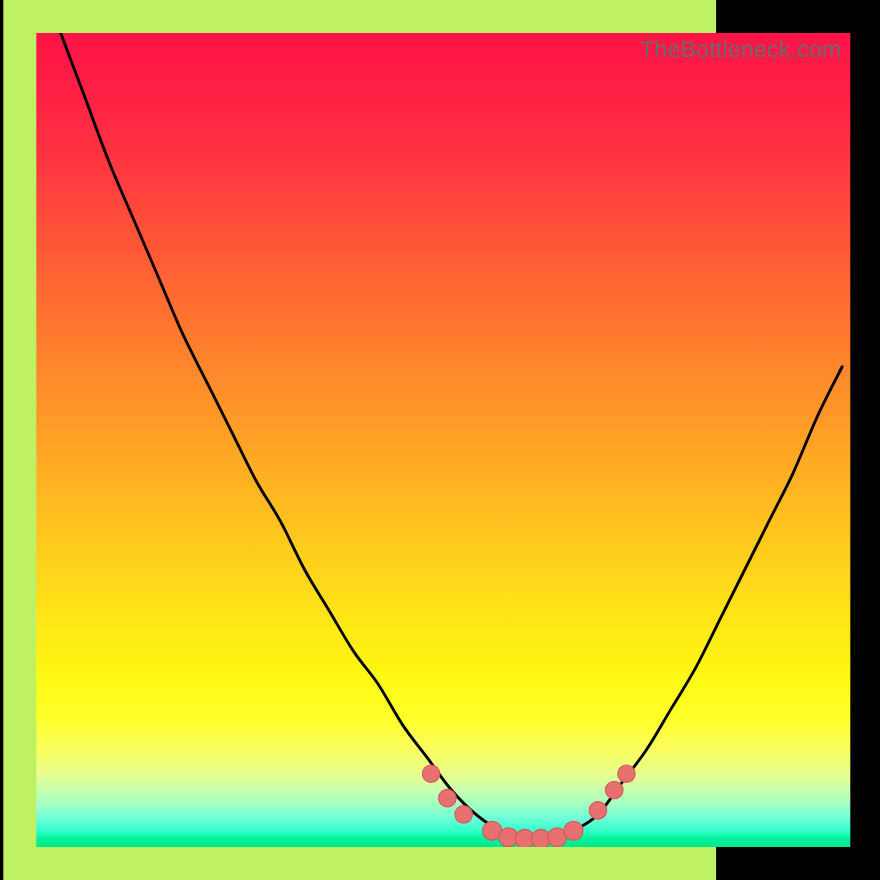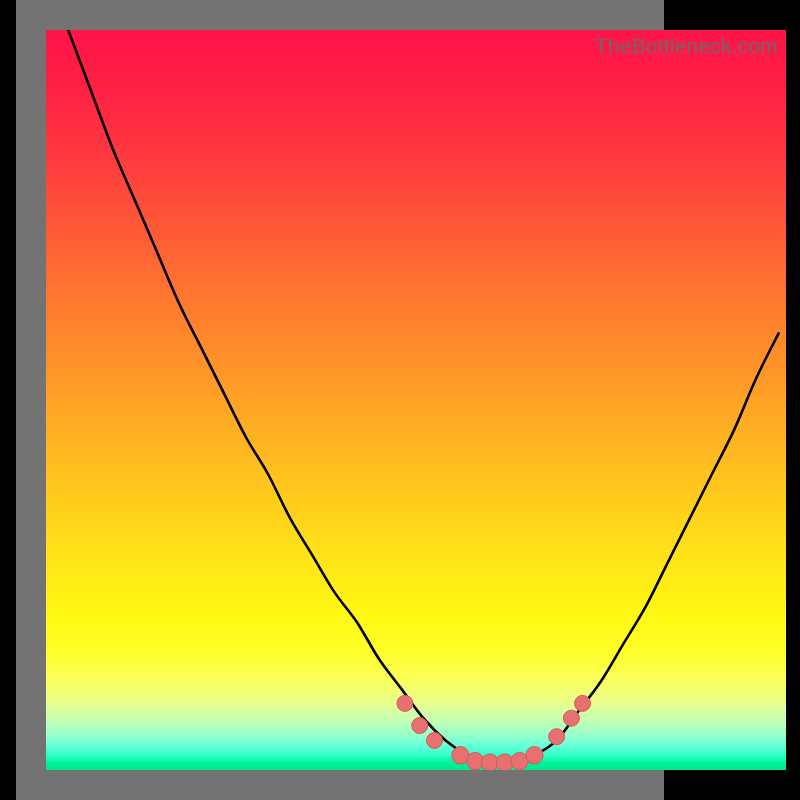--- a/index.html
+++ b/index.html
@@ -6,25 +6,25 @@
     margin: 0;
     padding: 0;
     width: 800px;
     height: 800px;
     overflow: hidden;
     background: #000;
     font-family: Arial, Helvetica, sans-serif;
   }
   .frame {
     position: absolute;
-    left: 16px;
+    left: 3px;
     top: 0;
     width: 648px;
     height: 800px;
-    background: #737373;
+    background: #bef264;
   }
   .plot {
     position: absolute;
     left: 30px;
     top: 30px;
     width: 740px;
     height: 740px;
     background: linear-gradient(
       to bottom,
       #ff1448 0%,

